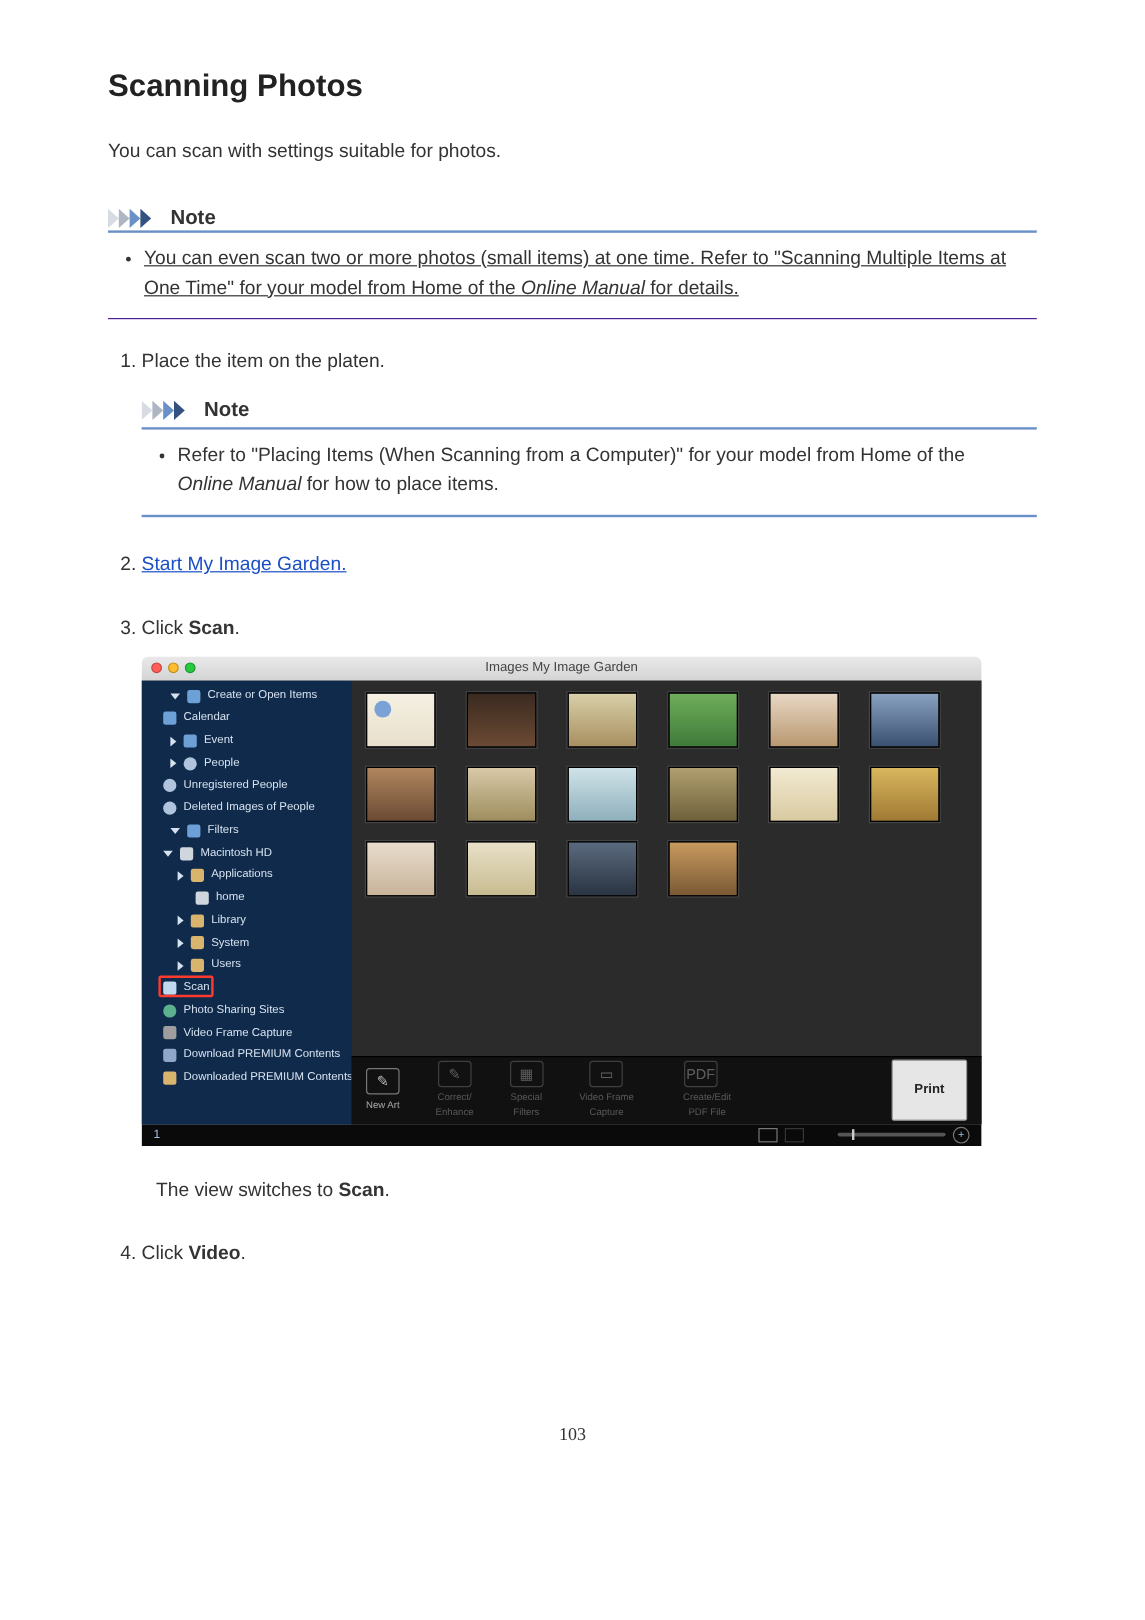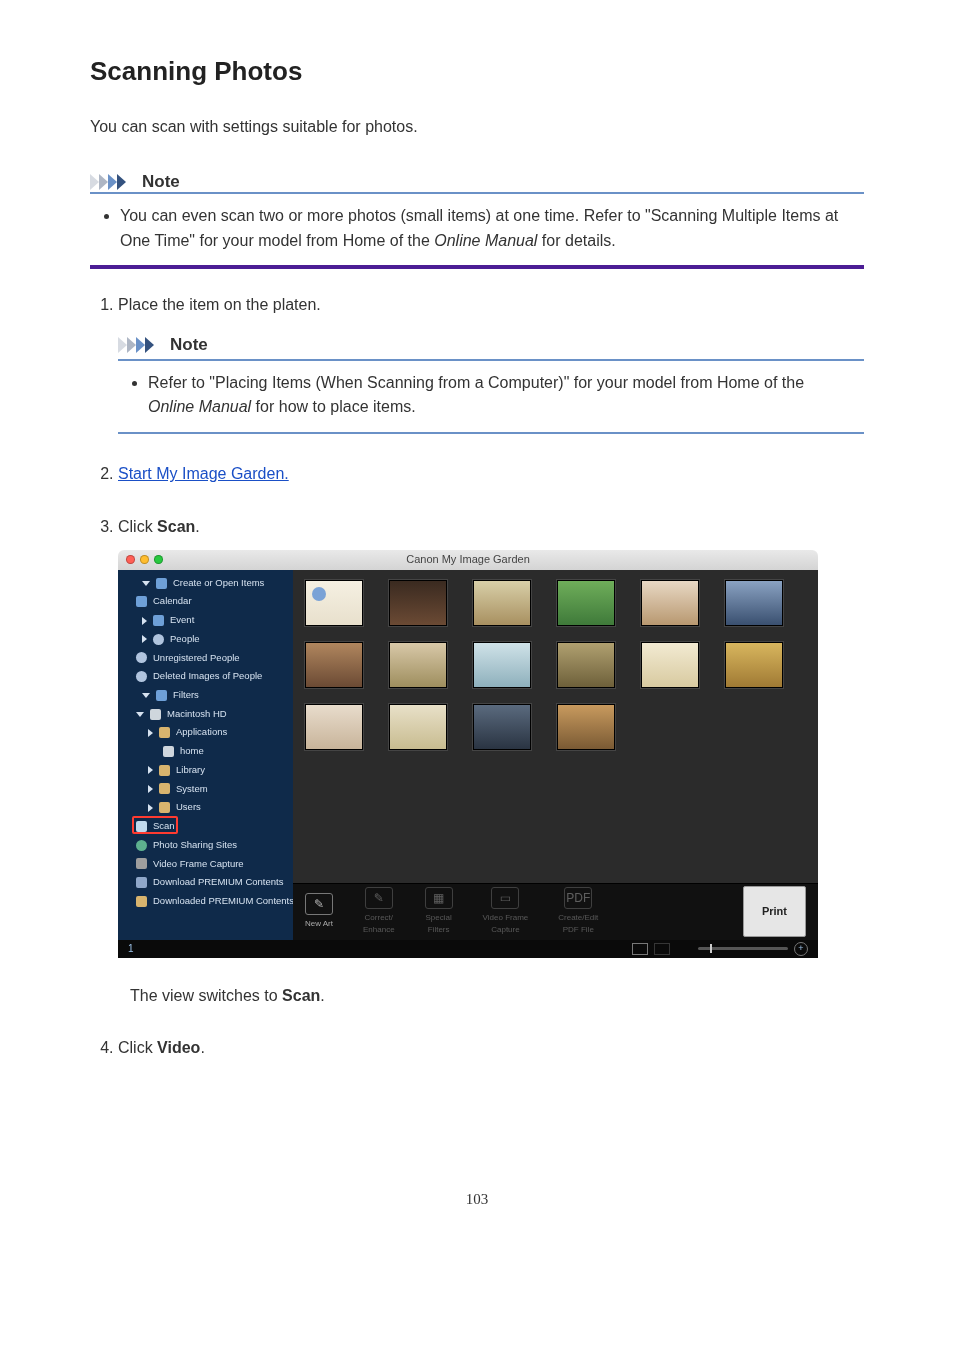--- a/index.html
+++ b/index.html
@@ -43,22 +43,23 @@
   }
   .note-chevrons svg {
     display: block;
   }
   .note-label {
     font-weight: bold;
     font-size: 17px;
   }
   .note-rule-outer {
     border-top: 2px solid #6a91c7;
-    border-bottom: 4px solid #4c1d95;
+    border-bottom: 1px solid #4c1d95;
     padding: 10px 12px 12px 12px;
+    text-decoration: underline;
   }
   .note-rule-inner {
     border-top: 2px solid #6a91c7;
     border-bottom: 2px solid #6a91c7;
     padding: 10px 12px 12px 12px;
   }
   .note-list {
     margin: 0;
     padding-left: 18px;
     line-height: 1.55;
@@ -297,21 +298,21 @@
       <span>Click </span><span class="b">Scan</span><span>.</span>
 
       
       <div class="app-window">
         <div class="titlebar">
           <div class="tb-dots">
             <span class="tb-dot tb-red"></span>
             <span class="tb-dot tb-yellow"></span>
             <span class="tb-dot tb-green"></span>
           </div>
-          <div class="tb-title">Canon My Image Garden</div>
+          <div class="tb-title">Images My Image Garden</div>
         </div>
         <div class="app-body">
           <div class="sidebar">
             <div class="sb-item l1">
                 <span class="caret down"></span>
                 <span class="sb-ico"></span>
                 <span>Create or Open Items</span>
               </div>
             <div class="sb-item l2">
                 <span class="sb-ico"></span>
@@ -430,21 +431,21 @@
                 <span style="white-space:pre; text-align:center;">Special
 Filters</span>
               </div>
               <div class="bb-item disabled">
                 <div class="bb-ico">▭</div>
                 <span style="white-space:pre; text-align:center;">Video Frame
 Capture</span>
               </div>
               <div class="bb-item disabled">
                 <div class="bb-ico">PDF</div>
-                <span style="white-space:pre; text-align:center;">Create/Edit
+                <span style="white-space:pre; text-align:center;margin-left:11px;">Create/Edit
 PDF File</span>
               </div>
               <div class="bb-spacer"></div>
               <div class="print-btn">Print</div>
             </div>
           </div>
         </div>
         <div class="status-bar">
           <span>1</span>
           <span class="status-right">

